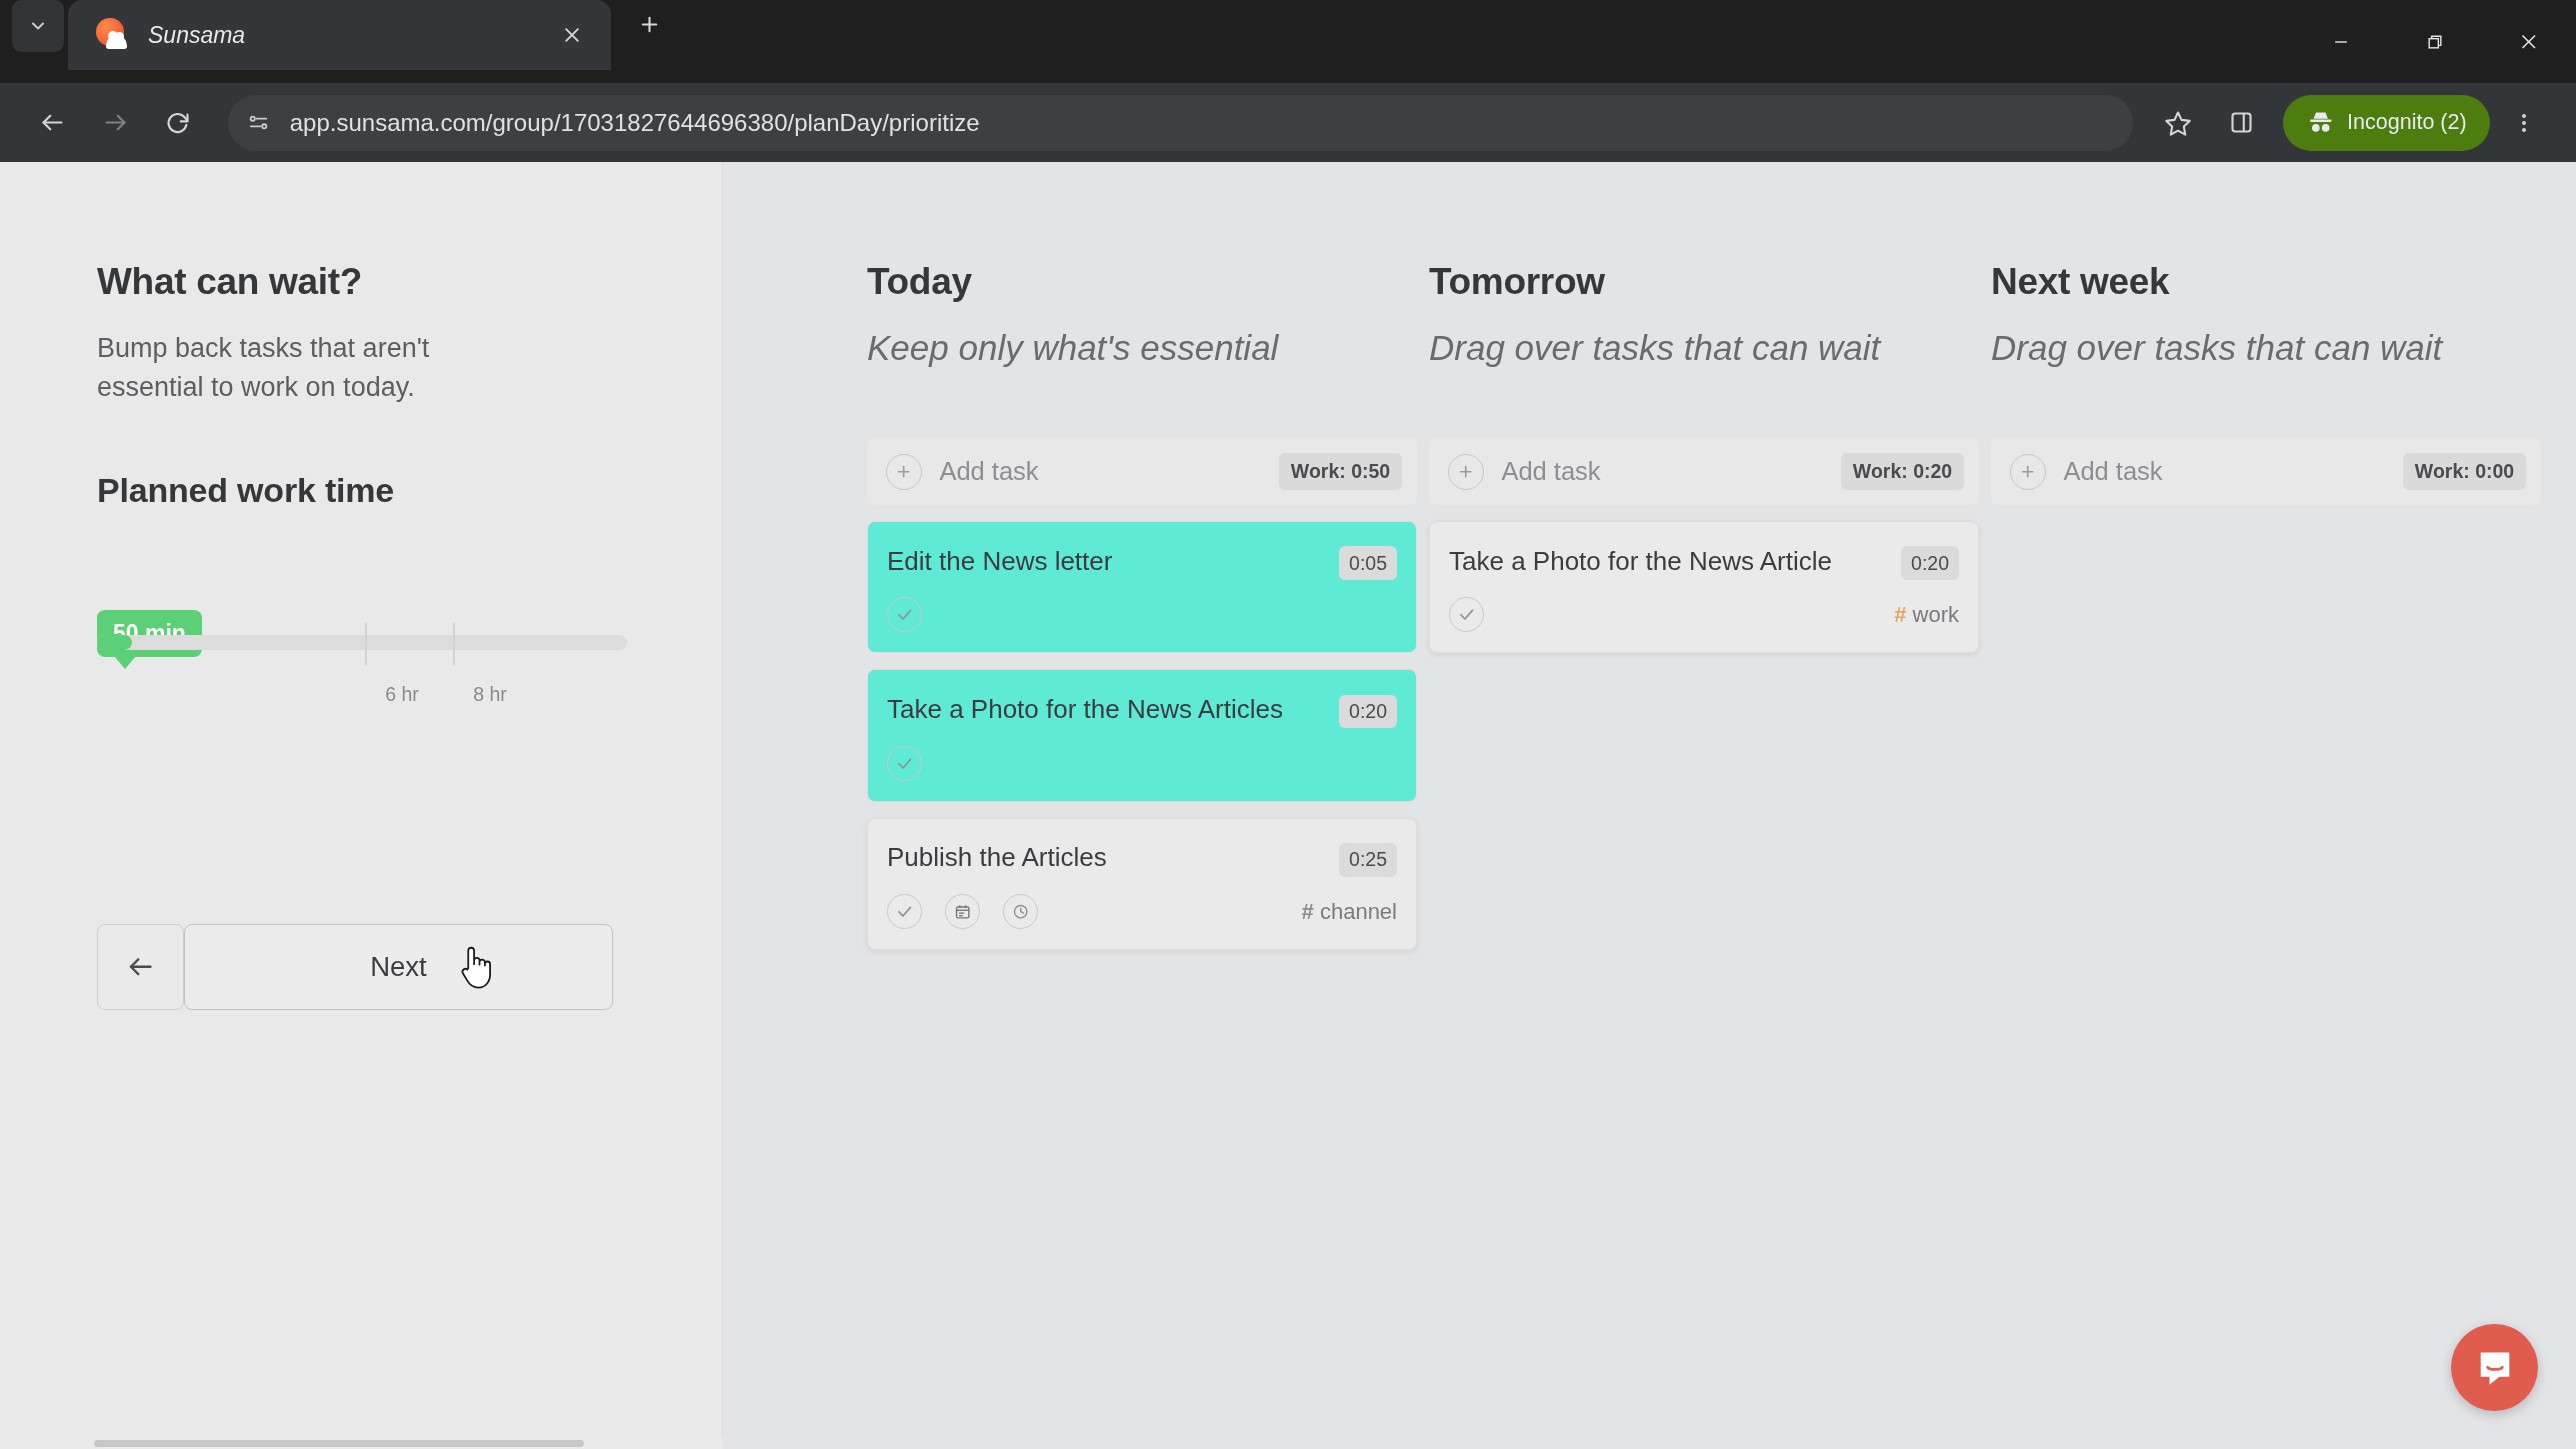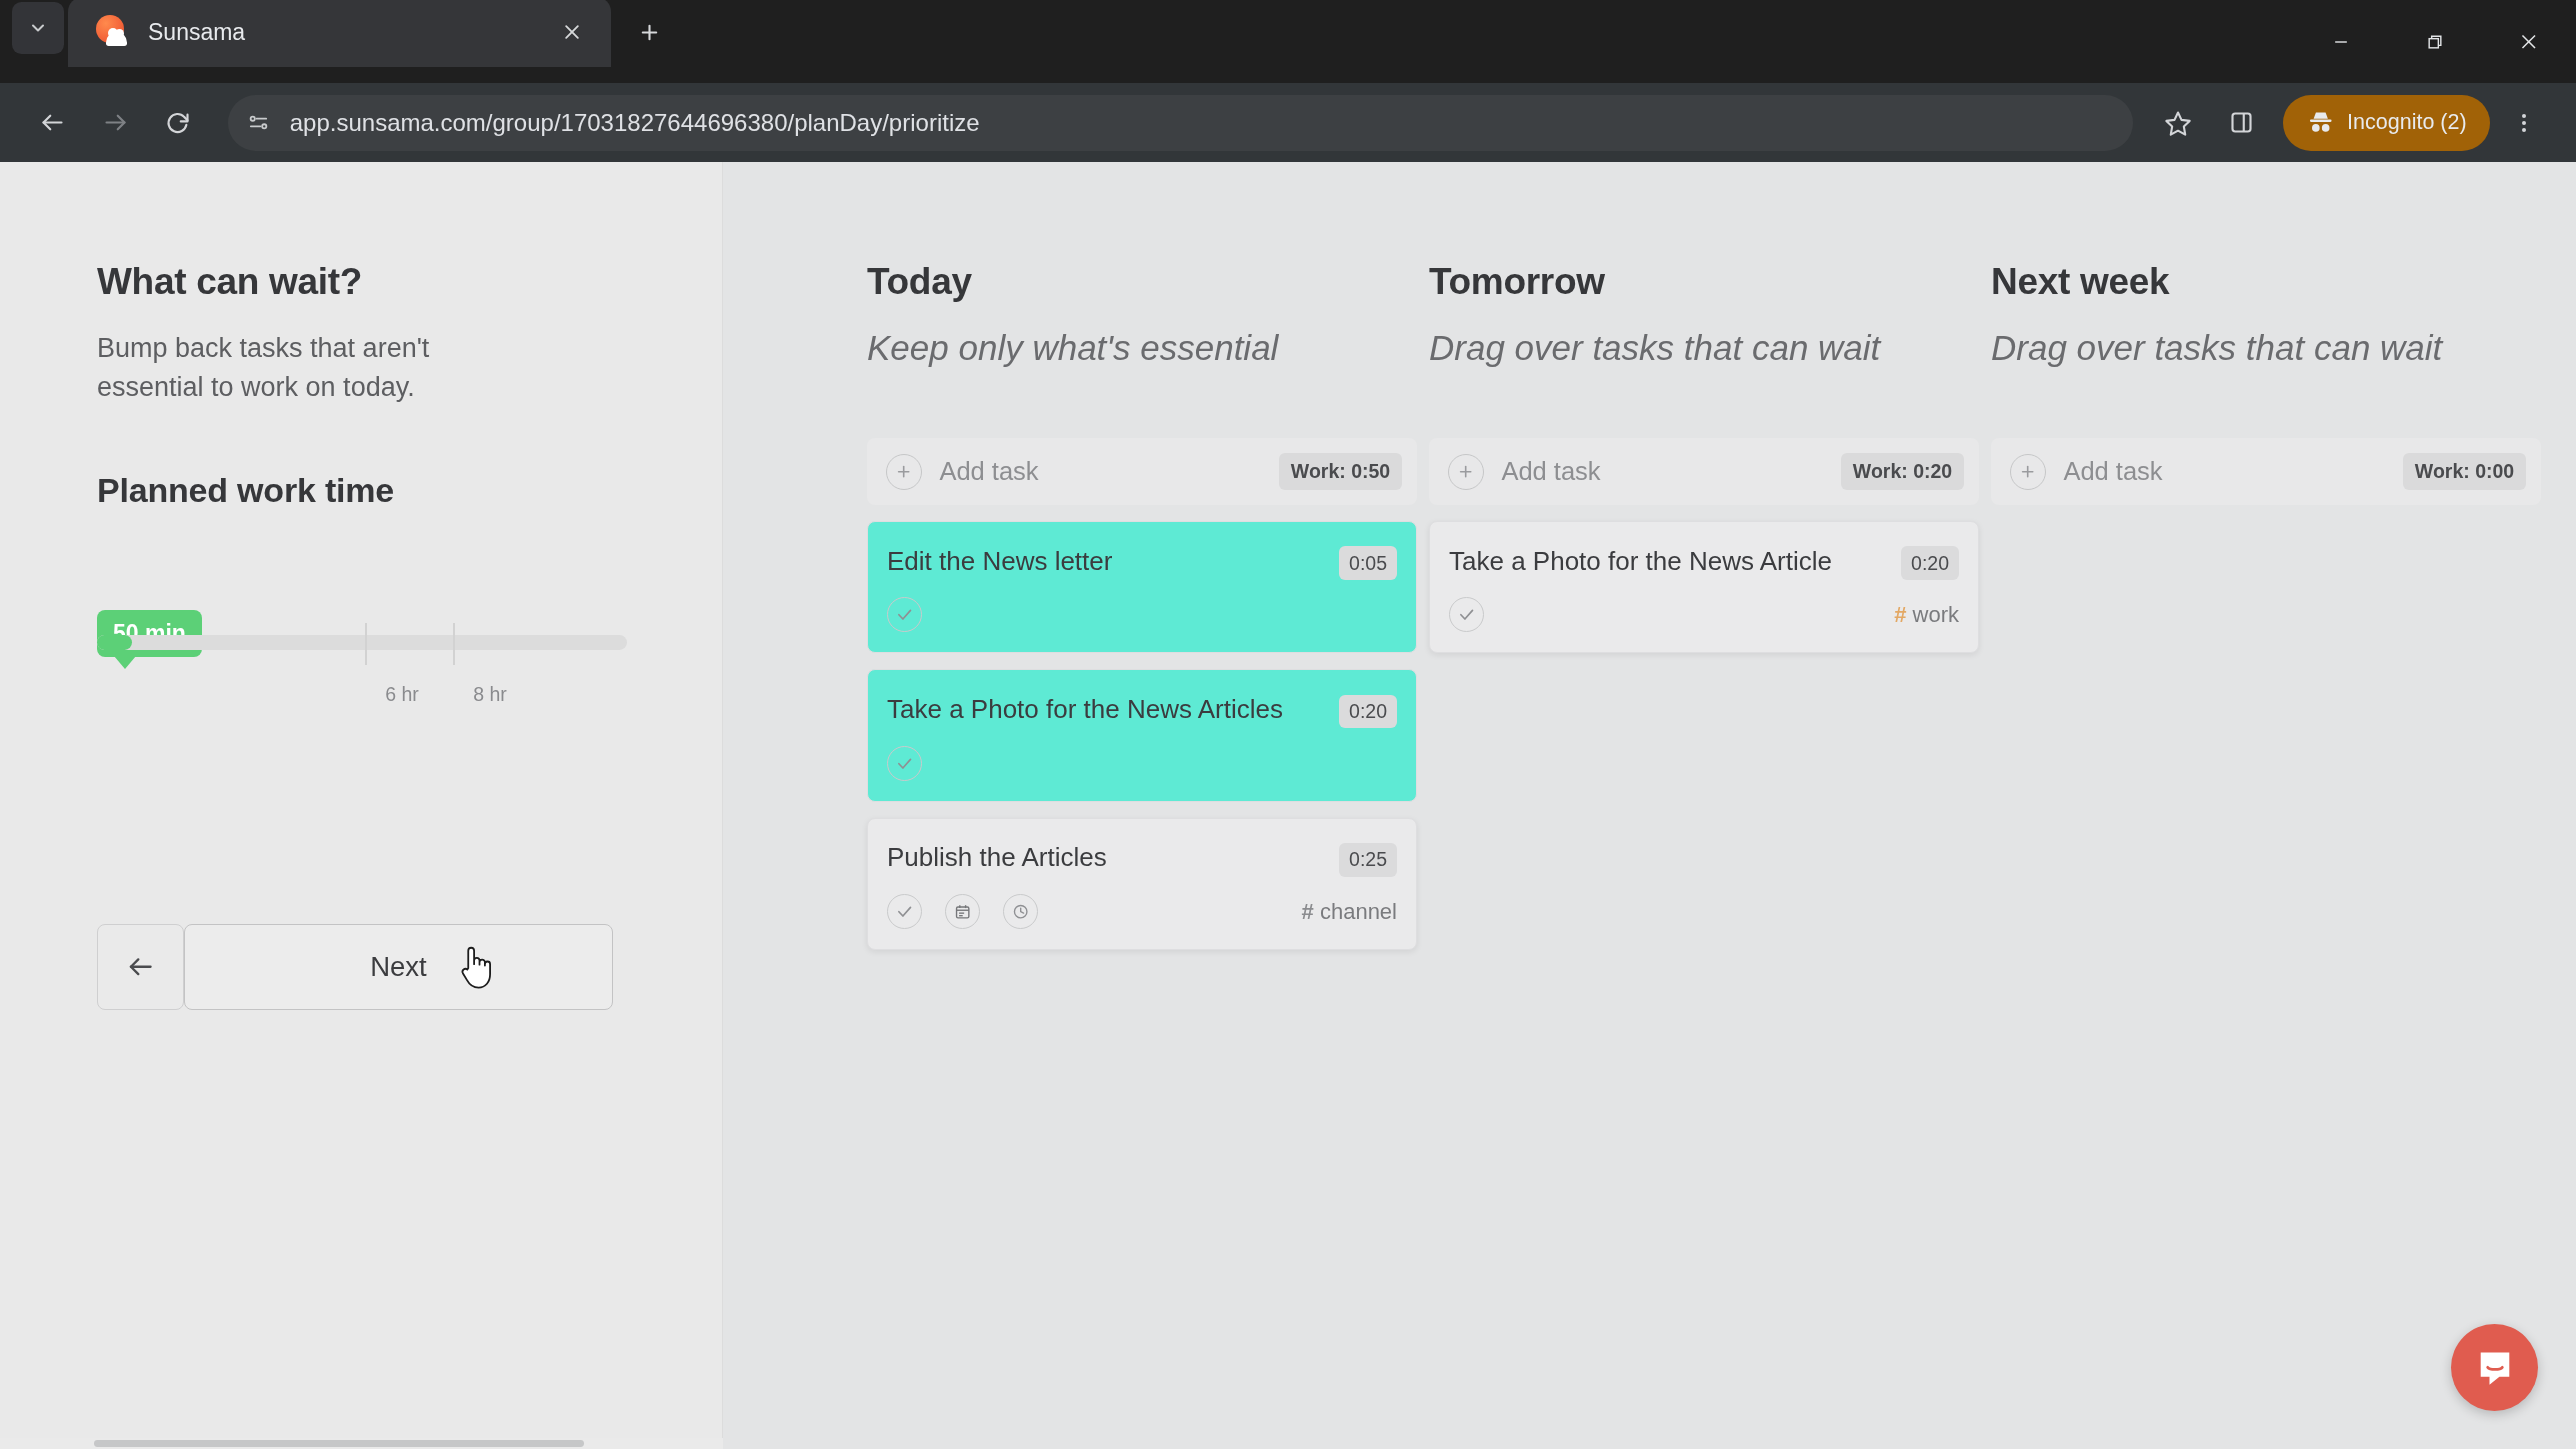--- a/index.html
+++ b/index.html
@@ -8,22 +8,22 @@
     font-family: "Liberation Sans", sans-serif;
     background: #e3e4e5;
     overflow: hidden;
   }
 
   
   .browser { width: 2576px; height: 1449px; display: flex; flex-direction: column; }
 
   .tabstrip {
     height: 83px; background: #1f1f1f;
-    display: flex; align-items: flex-end; padding: 0 0 16px 12px;
-    flex: 0 0 83px; position: relative;
+    display: flex; align-items: flex-start; padding: 0 0 16px 12px;
+    flex: 0 0 83px; position: relative; font-style: italic;
   }
   .tab-search-btn {
     width: 52px; height: 52px; border-radius: 9.4px; background: #333438;
     display: flex; align-items: center; justify-content: center;
     margin-bottom: 13.4px; margin-right: 4px;
   }
   .tab {
     width: 543px; height: 70px; background: #353639;
     border-radius: 14.8px 14.8px 0 0;
     display: flex; align-items: center; padding: 0 20px 0 27px; gap: 19px;
@@ -67,21 +67,21 @@
     flex: 1; height: 56px; background: #3d4043; border-radius: 28px;
     display: flex; align-items: center; padding: 0 12px 0 9.4px; margin: 0 10.7px 0 14.8px;
   }
   .site-info {
     width: 43px; height: 43px; border-radius: 50%; display: flex;
     align-items: center; justify-content: center; flex: 0 0 43px; margin-right: 9.4px;
   }
   .url-text { color: #dfe1e5; font-size: 24px; flex: 1; white-space: nowrap; overflow: hidden; }
   .tb-icon-btn { width: 58px; height: 58px; display: flex; align-items: center; justify-content: center; border-radius: 50%; flex: 0 0 58px;}
   .incognito-pill {
-    height: 56px; background: #a16207; border-radius: 28px; display: flex;
+    height: 56px; background: #4d7c0f; border-radius: 28px; display: flex;
     align-items: center; gap: 12px; padding: 0 23px; margin-left: 6.7px;
   }
   .incognito-label { color: #e8eaed; font-size: 21.5px; white-space: nowrap; }
 
   
   .page { flex: 1; display: flex; background: #e3e4e5; position: relative; overflow: hidden; }
 
   .sidebar {
     width: 723px; flex: 0 0 723px; background: #e9e9e9;
     border-right: 1.3px solid #dcdcdc;

